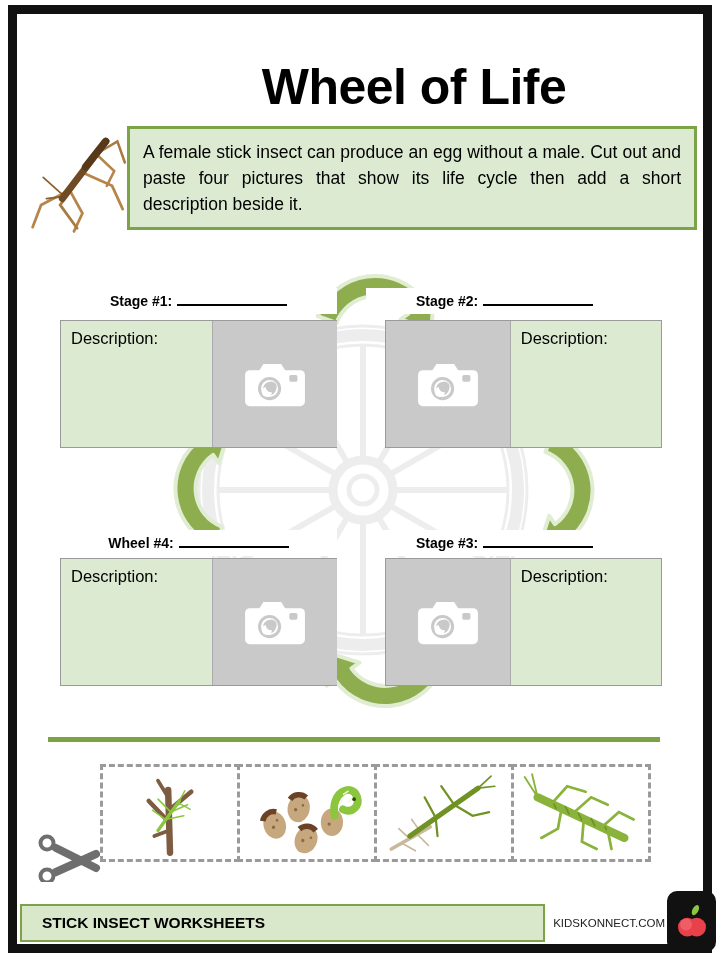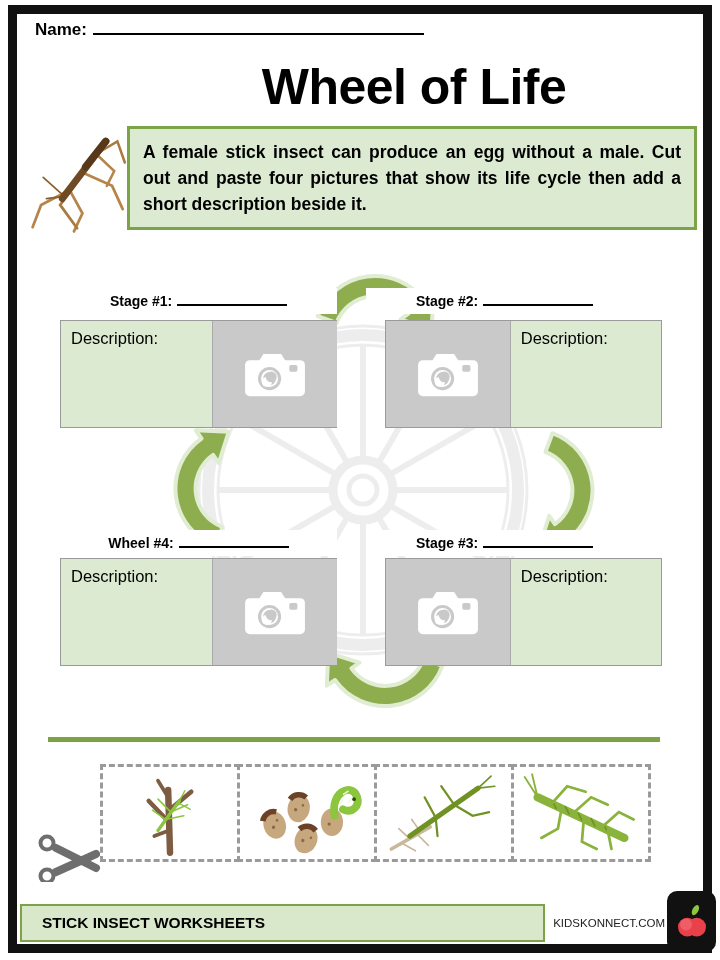--- a/index.html
+++ b/index.html
@@ -9,36 +9,36 @@
          z-index:5;pointer-events:none;}
   
   .name-row{position:absolute;left:35px;top:20px;z-index:2;font-size:17px;font-weight:bold;}
   .name-blank{display:inline-block;width:331px;border-bottom:2.5px solid #000;margin-left:6px;}
   .title{position:absolute;left:0;right:0;top:58px;margin:0;text-align:center;padding-left:108px;
          font-size:50px;font-weight:bold;letter-spacing:-0.5px;z-index:2;}
   
   .insect-photo{position:absolute;left:22px;top:124px;width:106px;height:112px;z-index:2;}
   .instruction-box{position:absolute;left:127px;top:126px;width:570px;box-sizing:border-box;
          border:3px solid #7da348;background:#dcead2;padding:10px 13px;z-index:2;}
-  .instruction-box p{margin:0;font-size:17.5px;font-weight:bold;line-height:26px;text-align:justify;}
+  .instruction-box p{margin:0;font-size:17.5px;font-weight:normal;line-height:26px;text-align:justify;}
   
   .watermark{position:absolute;left:195px;top:322px;z-index:0;}
   
   .arrow{position:absolute;width:140px;height:85px;z-index:1;}
   .arrow-top{left:305px;top:251px;}
   .arrow-right{left:505px;top:448px;transform:rotate(90deg);}
   .arrow-bottom{left:315px;top:646px;transform:rotate(180deg);}
   .arrow-left{left:123px;top:446px;transform:rotate(270deg);}
   
   .stage-label{position:absolute;width:277px;height:26px;line-height:26px;text-align:center;
         font-size:14px;font-weight:bold;background:#fff;z-index:2;}
   .lbl-1,.lbl-2{top:288px;} .lbl-3,.lbl-4{top:530px;}
   .lbl-1,.lbl-4{left:60px;} .lbl-2,.lbl-3{left:366px;}
   .label-blank{display:inline-block;width:110px;border-bottom:2.5px solid #000;margin-left:5px;}
-  .stage-box{position:absolute;width:277px;height:108px;box-sizing:border-box;
+  .stage-box{position:absolute;width:277px;height:128px;box-sizing:border-box;
         border:1.5px solid #9a9a9a;display:flex;z-index:2;background:#fff;}
   .box-1,.box-2{top:320px;} .box-3,.box-4{top:558px;}
   .box-1,.box-4{left:60px;} .box-2,.box-3{left:385px;}
   .desc-cell{flex:0 0 55%;background:#dcead2;padding:8px 0 0 10px;box-sizing:border-box;
         font-size:16.5px;}
   .photo-cell{flex:0 0 45%;background:#c9c9c9;display:flex;align-items:center;justify-content:center;}
   .box-1 .photo-cell,.box-4 .photo-cell{border-left:1px solid #aaa;}
   .box-2 .desc-cell,.box-3 .desc-cell{border-left:1px solid #aaa;}
   
   .divider{position:absolute;left:48px;top:737px;width:612px;height:5px;background:#7ba342;z-index:2;}
@@ -55,23 +55,20 @@
         font-size:11.5px;color:#222;z-index:2;}
   .apple-box{position:absolute;left:667px;top:891px;width:49px;height:61px;background:#111;
         border-radius:10px;display:flex;align-items:center;justify-content:center;z-index:6;}
 </style>
 </head>
 <body>
 
 <div class="page">
   <div class="frame"></div>
 
-  <div class="name-row">
-    <span>Name:</span><span class="name-blank"></span>
-  </div>
   <h1 class="title">Wheel of Life</h1>
 
   <div class="insect-photo">
     <svg width="106" height="112" viewBox="0 0 100 105">
       <g stroke-linecap="round" fill="none">
         <path d="M45 62 L18 76 L10 97" stroke="#b5854a" stroke-width="2.6"></path>
         <path d="M46 64 L57 84 L49 101" stroke="#b5854a" stroke-width="2.6"></path>
         <path d="M58 46 L36 76 L52 98" stroke="#a97b40" stroke-width="2.6"></path>
         <path d="M58 46 L85 58 L95 80" stroke="#b5854a" stroke-width="2.6"></path>
         <path d="M70 28 L90 16 L97 36" stroke="#a97b40" stroke-width="2.4"></path>

